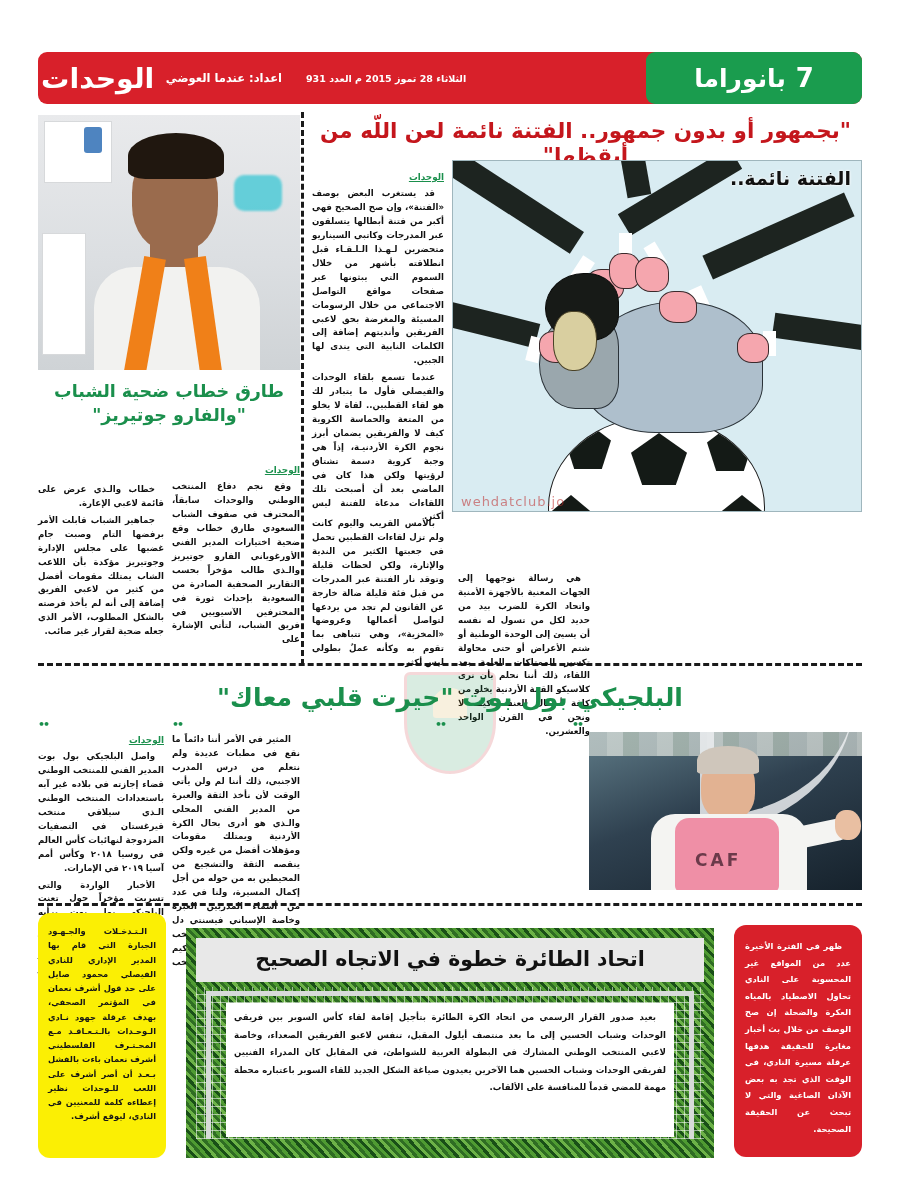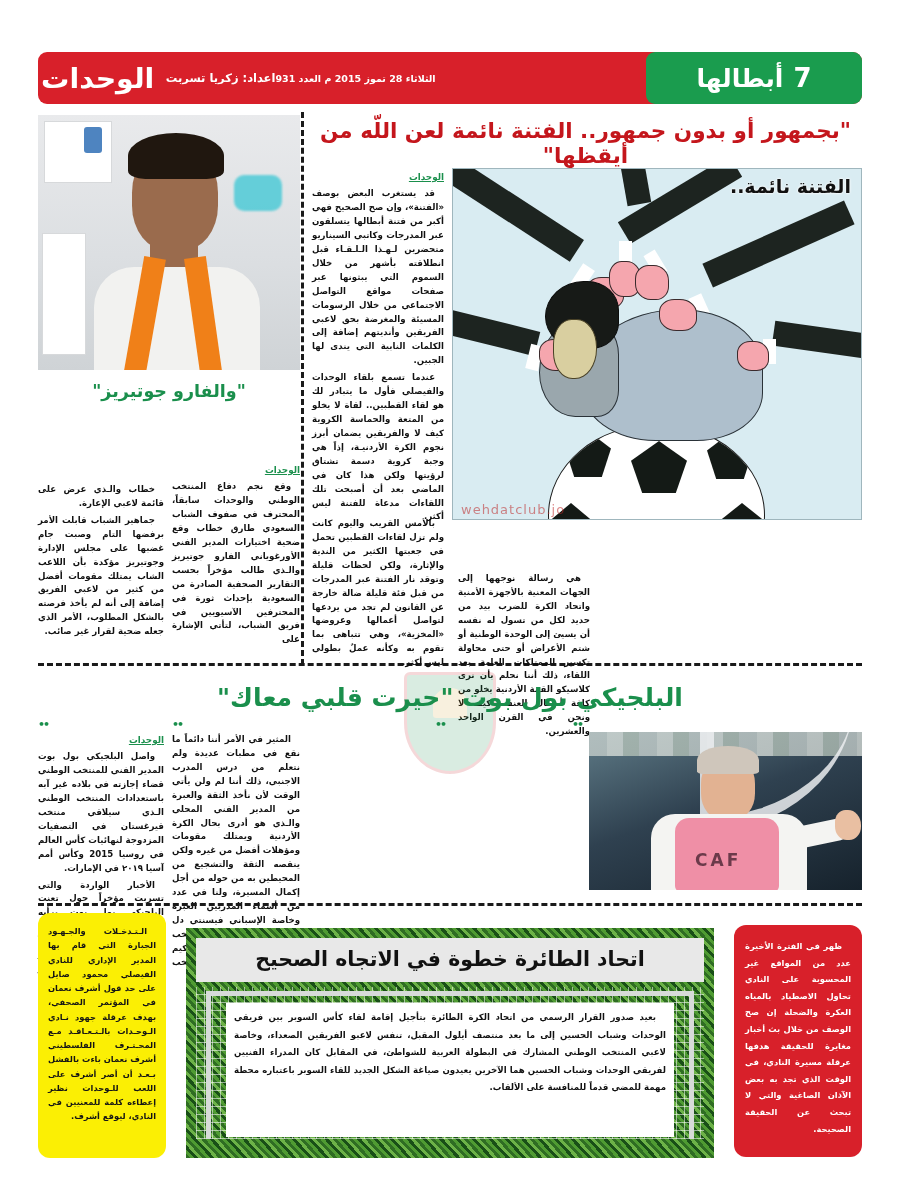--- a/index.html
+++ b/index.html
@@ -51,20 +51,21 @@
     font-size: 11.5px;
     font-weight: bold;
     white-space: nowrap;
   }
   .masthead-date {
     color: #ffffff;
     font-size: 9.5px;
     font-weight: bold;
     margin-right: 118px;
     white-space: nowrap;
+    padding-left: 24px;
   }
   .masthead-spacer { flex: 1; }
   .panorama-tab {
     background: #1a9c4e;
     color: #ffffff;
     font-size: 25px;
     font-weight: bold;
     height: 52px;
     min-width: 188px;
     display: flex;
@@ -85,21 +86,21 @@
     text-align: center;
     color: #c4161c;
     font-size: 21.5px;
     font-weight: bold;
     letter-spacing: -0.3px;
     direction: rtl;
   }
 
   .cartoon {
     position: absolute;
-    top: 168px;
+    top: 160px;
     right: 38px;
     width: 410px;
     height: 352px;
     background: #d9ecf2;
     border: 1px solid #9fb6bd;
     overflow: hidden;
     box-sizing: border-box;
   }
   .cartoon-caption {
     position: absolute;
@@ -423,26 +424,26 @@
   }
   .volley-text p { margin: 0; text-indent: 10px; }
 </style>
 </head>
 <body>
 
 <div class="page">
 
   <div class="masthead">
     <div class="masthead-title">الوحدات</div>
-    <div class="masthead-byline">اعداد: زكريا تسربت</div>
+    <div class="masthead-byline">اعداد: عندما العوضي</div>
     <div class="masthead-date">الثلاثاء 28 تموز 2015 م العدد 931</div>
     <div class="masthead-spacer"></div>
     <div class="panorama-tab">
       <span class="panorama-num">7</span>
-      <span>أبطالها</span>
+      <span>بانوراما</span>
     </div>
   </div>
 
   <div class="sec1-headline">"بجمهور أو بدون جمهور.. الفتنة نائمة لعن اللّه من أيقظها"</div>
 
   <div class="vdash" style="top:112px; right:596px; height:553px;"></div>
   <div class="hdash" style="top:663px; right:38px; width:824px;"></div>
 
   <div class="cartoon">
     <div class="cartoon-caption">الفتنة نائمة..</div>
@@ -507,20 +508,21 @@
     <div class="pp-logo" style="left:4px;top:118px;width:42px;height:120px;"></div>
     <div class="pp-head" style="left:94px;top:28px;width:86px;height:108px;"></div>
     <div class="pp-hair" style="left:90px;top:18px;width:96px;height:46px;"></div>
     <div class="pp-neck" style="left:112px;top:122px;width:48px;height:38px;"></div>
     <div class="pp-body" style="left:56px;top:152px;width:166px;height:108px;"></div>
     <div class="pp-scarf" style="left:96px;top:142px;width:22px;height:116px;transform:rotate(10deg);"></div>
     <div class="pp-scarf" style="left:154px;top:142px;width:22px;height:116px;transform:rotate(-8deg);"></div>
   </div>
 
   <div class="sec1-sub-headline">
+    <div>طارق خطاب ضحية الشباب</div>
     <div>"والفارو جوتيريز"</div>
   </div>
 
   <div class="col-text s1-r-col-a">
     <span class="kicker">الوحدات</span>
     <p>وقع نجم دفاع المنتخب الوطني والوحدات سابقاً، المحترف في صفوف الشباب السعودي طارق خطاب وقع ضحية اختيارات المدير الفني الأورغوياني الفارو جوتيريز والـذي طالب مؤخراً بحسب التقارير الصحفية الصادرة من السعودية بإحداث ثورة في المحترفين الآسيويين في فريق الشباب، لتأتي الإشارة على</p>
   </div>
   <div class="col-text s1-r-col-b">
     <p>خطاب والـذي عرض على قائمة لاعبي الإعارة.</p>
     <p>جماهير الشباب قابلت الأمر برفضها التام وصبت جام غضبها على مجلس الإدارة وجوتيريز مؤكدة بأن اللاعب الشاب يمتلك مقومات أفضل من كثير من لاعبي الفريق إضافة إلى أنه لم يأخذ فرصته بالشكل المطلوب، الأمر الذي جعله ضحية لقرار غير صائب.</p>
@@ -545,21 +547,21 @@
     <div class="pc-caf" style="left:106px;top:118px;">CAF</div>
   </div>
 
   <div class="grn-mark" style="top:718px;right:318px;">••</div>
   <div class="grn-mark" style="top:718px;right:455px;">••</div>
   <div class="grn-mark" style="top:718px;left:172px;">••</div>
   <div class="grn-mark" style="top:718px;left:38px;">••</div>
 
   <div class="col-text s2-col-d">
     <span class="kicker">الوحدات</span>
-    <p>واصل البلجيكي بول بوت المدير الفني للمنتخب الوطني قضاء إجازته في بلاده غير آبه باستعدادات المنتخب الوطني الـذي سيلاقي منتخب قيرغستان في التصفيات المزدوجة لنهائيات كأس العالم في روسيا 2015 وكأس أمم آسيا ٢٠١٩ في الإمارات.</p>
+    <p>واصل البلجيكي بول بوت المدير الفني للمنتخب الوطني قضاء إجازته في بلاده غير آبه باستعدادات المنتخب الوطني الـذي سيلاقي منتخب قيرغستان في التصفيات المزدوجة لنهائيات كأس العالم في روسيا ٢٠١٨ وكأس أمم آسيا ٢٠١٩ في الإمارات.</p>
     <p>الأخبار الواردة والتي تسربت مؤخراً حول تعنت البلجيكي بول بوت برأيه رافضاً أن يتم تسمية أي مساعد له من الأردن، مفضلاً أن يكون مساعده من بلجيكا أو بحسب ما يراه مناسباً، أثار غضب المعنيين في الأردن، في الوقت الذي خرجت به تصريحات م.صلاح صبرة نائب رئيس سمو الأمير علي رئيس الهيئة التنفيذية باتحاد الكرة بتأكيده أن بوت سيكون في عمان مطلع آب المقبل من أجل عقد عدد من الاجتماعات لتحديد خطة العمل مع المنتخب وإقامة المعسكرات واللقاءات الودية قبيل لقاء قيرغستان.</p>
   </div>
   <div class="col-text s2-col-c">
     <p>المثير في الأمر أننا دائماً ما نقع في مطبات عديدة ولم نتعلم من درس المدرب الاجنبي، ذلك أننا لم ولن يأتي الوقت لأن نأخذ الثقة والعبرة من المدير الفني المحلي والـذي هو أدرى بحال الكرة الأردنية ويمتلك مقومات ومؤهلات أفضل من غيره ولكن ينقصه الثقة والتشجيع من المحيطين به من حوله من أجل إكمال المسيرة، ولنا في عدد من أسماء المدربين العبرة وخاصة الإسباني فيسنتي دل بوسكي مدرب منتخب «الماتادور»، والألماني يواكيم لوف مدرب منتخب «المانشافت».</p>
   </div>
 
   <div class="hdash" style="top:903px; right:38px; width:824px;"></div>
 
   <div class="box-red">
     <p>ظهر في الفترة الأخيرة عدد من المواقع غير المحسوبة على النادي تحاول الاصطياد بالمياه العكرة والضحلة إن صح الوصف من خلال بث أخبار مغايرة للحقيقة هدفها عرقلة مسيرة النادي، في الوقت الذي تجد به بعض الآذان الصاغية والتي لا تبحث عن الحقيقة الصحيحة.</p>

